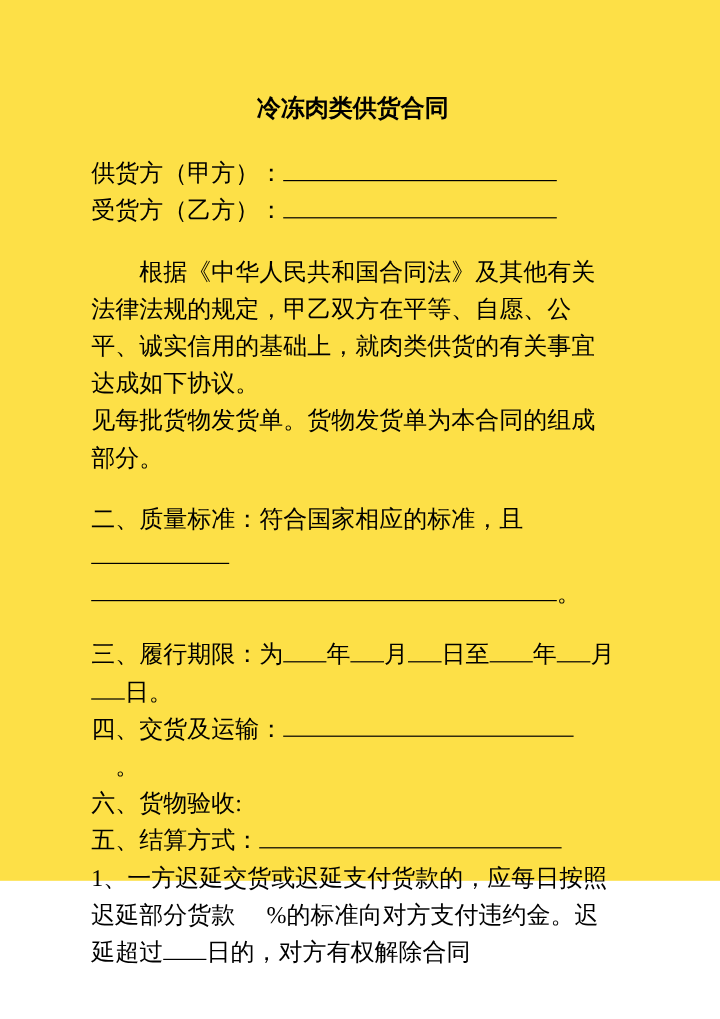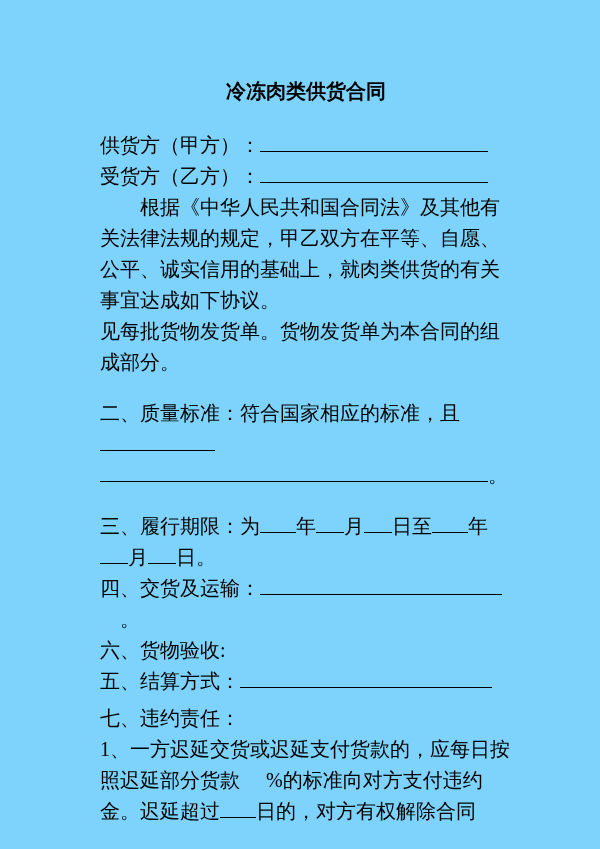--- a/index.html
+++ b/index.html
@@ -7,40 +7,40 @@
     width: 600px;
     height: 849px;
     background: #ffffff;
     color: #000000;
     font-family: "Liberation Serif", "DejaVu Serif", serif;
     overflow: hidden;
   }
   .page {
     box-sizing: border-box;
     width: 600px;
-    height: 849px;
-    padding: 76px 88px 0 100px;
-    background: #7dd3fc;
+    height: 734px;
+    padding: 76px 88px 0 76px;
+    background: #fde047;
   }
   .title {
     font-size: 20px;
     font-weight: bold;
     text-align: center;
     margin: 0 0 24px 0;
     line-height: 30px;
   }
   .line, .para {
     font-size: 20px;
     line-height: 31px;
     margin: 0;
   }
   .party { margin-top: 0; }
   .parties { margin-top: 18px; }
   .indent { text-indent: 2em; }
-  .mt8 { margin-top: 0; }
+  .mt8 { margin-top: 20px; }
   .mt6 { margin-top: 6px; }
   .mt4 { margin-top: 20px; }
   .blank {
     display: inline-block;
     border-bottom: 1px solid #000;
     height: 1em;
   }
   .gap {
     display: inline-block;
     height: 1em;
@@ -90,19 +90,18 @@
     <span>四、交货及运输：</span><span class="blank w242"></span><span>　。</span>
   </div>
 
   <div class="line">六、货物验收:</div>
 
   <div class="line">
     <span>五、结算方式：</span><span class="blank w252"></span>
   </div>
 
 
-  <div class="line mt6">七、违约责任：</div>
 
   <p class="para">
     <span>1、一方迟延交货或迟延支付货款的，应每日按照迟延部分货款</span><span class="gap w26"></span><span>%</span><span>的标准向对方支付违约金。迟延超过</span><span class="blank w36"></span><span>日的，对方有权解除合同</span>
   </p>
 
 </div>
 
 </body></html>

